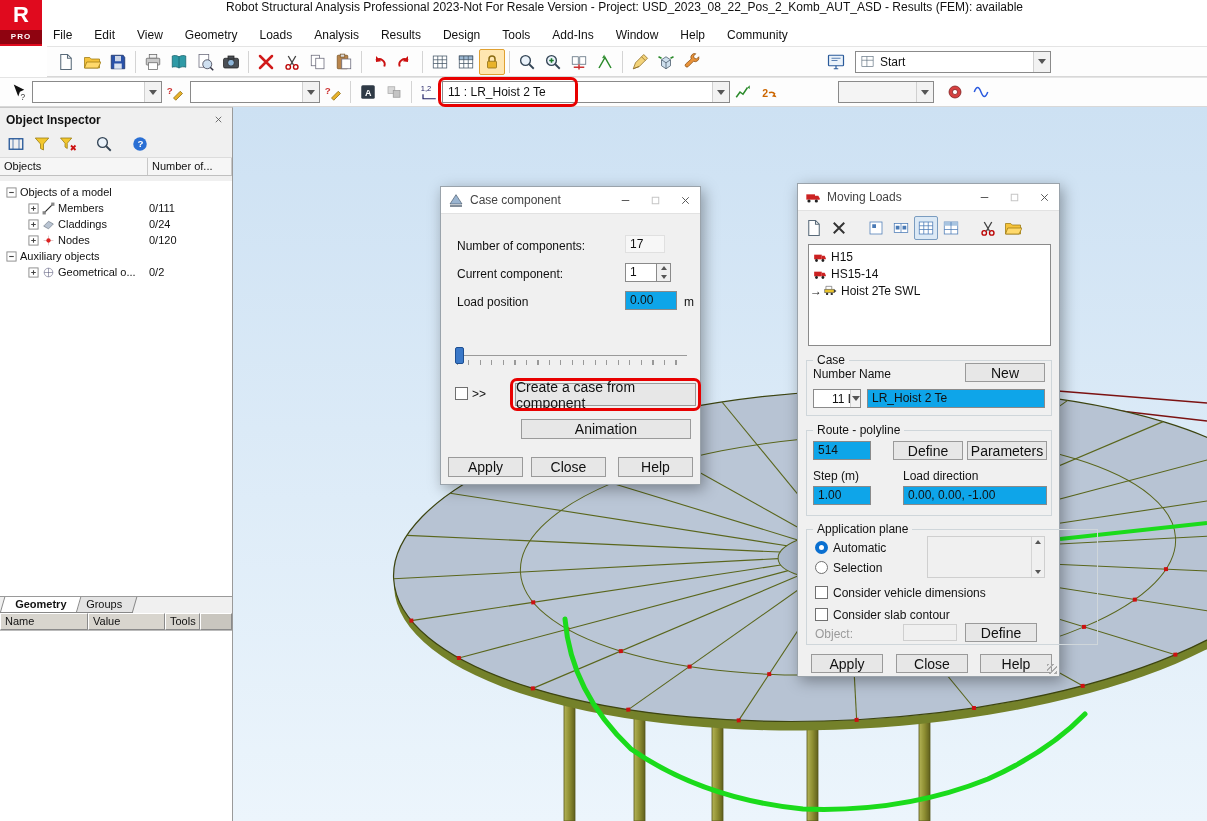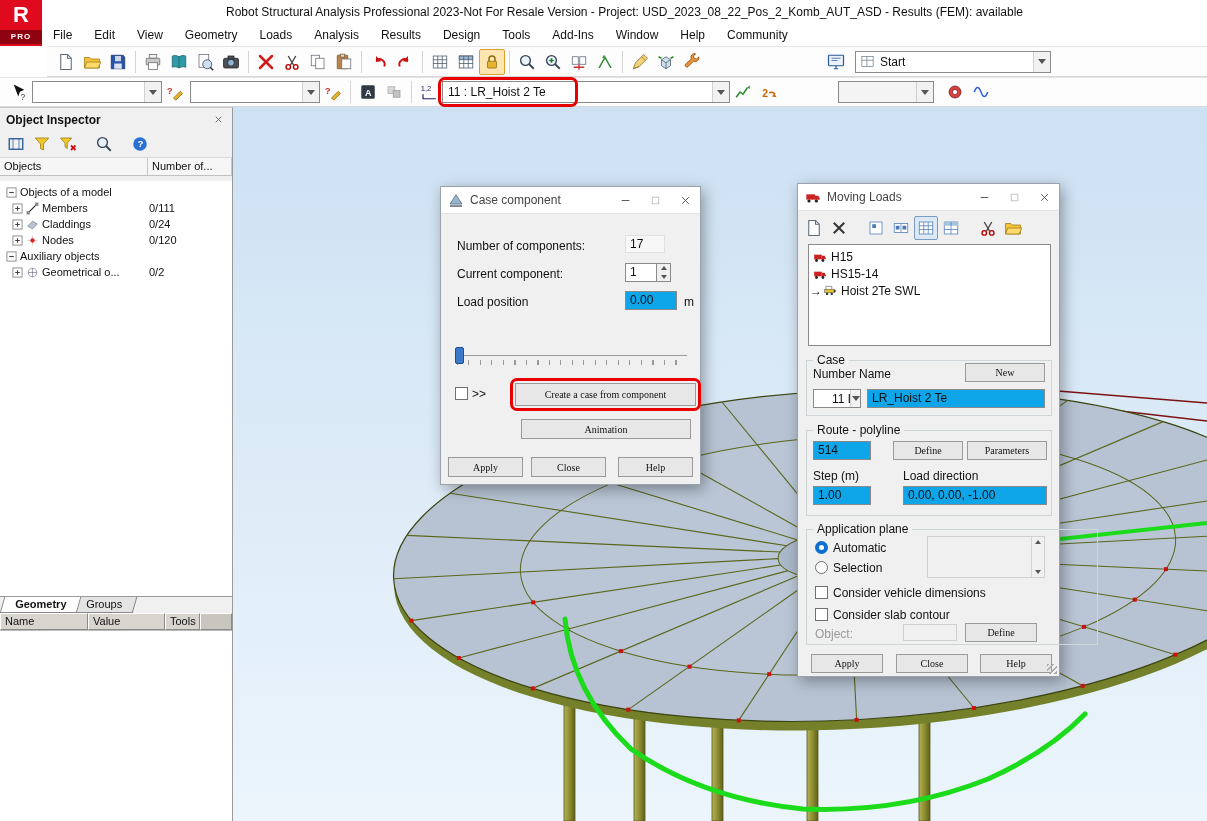--- a/index.html
+++ b/index.html
@@ -7,21 +7,21 @@
     font-family:"Liberation Sans", sans-serif; font-size:12px; color:#111; background:#fff; }
   #app { position:relative; width:1207px; height:821px; background:#fff; }
 
   
   #logo { position:absolute; left:0; top:0; width:42px; height:46px; background:#e00a1e; z-index:5;
           display:flex; flex-direction:column; align-items:center; }
   #logo .r { color:#fff; font-weight:bold; font-size:22px; line-height:30px; }
   #logo .pro { background:#8f0310; color:#fff; font-size:8px; letter-spacing:1px; width:100%;
                text-align:center; line-height:14px; font-weight:bold; }
   #titlebar { position:absolute; left:42px; top:0; right:0; height:24px; background:#fff;
-              display:flex; align-items:center; justify-content:center; font-size:12px; }
+              display:flex; align-items:flex-start; justify-content:center; font-size:12px; }
   #menubar { position:absolute; left:42px; top:24px; right:0; height:22px; background:#fff;
              display:flex; align-items:center; }
   .mitem { padding:3px 11px; cursor:default; }
 
   .toolbar { position:absolute; left:0; right:0; background:#fdfdfd; border-top:1px solid #e4e4e4;
              border-bottom:1px solid #d8d8d8; display:flex; align-items:center; padding-left:6px; }
   #toolbar1 { top:46px; height:31px;margin-left:47px; }
   #toolbar2 { top:77px; height:30px; }
   .tbtn { width:26px; height:26px; display:flex; align-items:center; justify-content:center;
           border:1px solid transparent; border-radius:2px; flex:0 0 auto; }
@@ -50,21 +50,21 @@
   #oi-toolbar .tbtn { width:24px; height:24px; }
   #oi-cols { height:18px; display:flex; background:#f6f6f6; border-bottom:1px solid #c0c0c0; font-size:11px; }
   #oi-cols div { padding:2px 4px; border-right:1px solid #c8c8c8; overflow:hidden; white-space:nowrap; }
   #oi-tree { position:absolute; top:73px; bottom:225px; left:0; right:0; background:#fff; overflow:hidden;
              padding-top:3px; font-size:11px; }
   .trow { position:relative; height:16px; display:flex; align-items:center; white-space:nowrap; }
   .trow .exp { width:11px; height:11px; margin-right:3px; flex:0 0 auto; }
   .trow .exp svg { width:11px; height:11px; }
   .trow .ticon { width:13px; height:13px; margin-right:3px; flex:0 0 auto; }
   .trow .tcount { position:absolute; left:149px; }
-  .ind0 { padding-left:6px; } .ind1 { padding-left:12px;text-align:right; }
+  .ind0 { padding-left:6px; } .ind1 { padding-left:28px;text-align:right; }
   #oi-tabs { position:absolute; bottom:208px; left:0; right:0; height:17px; display:flex;
              align-items:flex-end; padding-left:2px; background:#f0f0f0; border-top:1px solid #9a9a9a; }
   .tab { border:1px solid #888; border-top:none; padding:0 12px; height:16px; line-height:15px;
          background:#e4e4e4; transform:skewX(-16deg); margin-right:-6px; font-size:11px; }
   .tab > span { display:inline-block; transform:skewX(16deg); }
   .tab.sel { background:#fff; font-weight:bold; z-index:2; }
   #oi-grid-header { position:absolute; bottom:191px; left:0; right:0; height:17px; display:flex; }
   #oi-grid-header div { background:#d8d5ce; border:1px solid; border-color:#fff #8a8a8a #8a8a8a #fff;
          font-size:11px; padding:1px 4px; overflow:hidden; }
   #oi-grid-body { position:absolute; bottom:0; left:0; right:0; height:191px; background:#fff;
@@ -75,22 +75,22 @@
 
   
   .dlg { position:absolute; background:#f0f0f0; border:1px solid #9aa3ab;
          box-shadow:3px 4px 14px rgba(0,0,0,.35); z-index:30; }
   .dlg-title { height:27px; background:#fff; display:flex; align-items:center; padding-left:7px;
                border-bottom:1px solid #e2e2e2; }
   .dlg-title .dicon { width:16px; height:16px; margin-right:6px; }
   .dlg-title .dtext { color:#444; font-size:12px; flex:1; }
   .wbtn { width:30px; height:26px; display:flex; align-items:center; justify-content:center; }
   .wbtn svg { width:13px; height:13px; }
-  .btn { background:#e7e7e7; border:1px solid #9a9a9a; font-size:10px; display:flex; align-items:center;
-         justify-content:center; position:absolute; font-family:Liberation Serif, serif; }
+  .btn { background:#e7e7e7; border:1px solid #9a9a9a; font-size:14px; display:flex; align-items:center;
+         justify-content:center; position:absolute; font-family:Liberation Sans, sans-serif; }
   .field { background:#0ea5e9; border:1px solid #8a8a8a; position:absolute; font-size:12px;
            padding:1px 4px; white-space:nowrap; overflow:hidden; }
   .field.flat { background:#f7f7f7; border-color:#e0e0e0; }
   .field.disabled { background:#f0f0f0; border-color:#cfcfcf; }
   .lbl { position:absolute; font-size:12px; white-space:nowrap; }
   .lbl.gray { color:#9a9a9a; }
   .cb { position:absolute; width:13px; height:13px; background:#fff; border:1px solid #707070; }
   .radio { position:absolute; width:13px; height:13px; border-radius:50%; background:#fff; border:1px solid #707070; }
   .radio.checked { border:4px solid #0a6fd0; }
   .grp { position:absolute; border:1px solid #cfd6da; }

